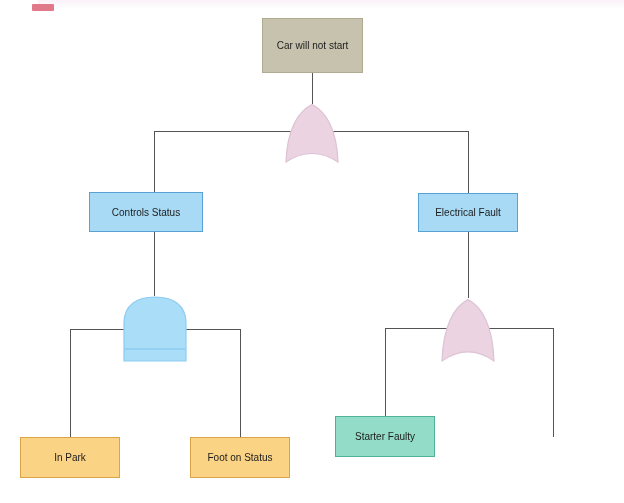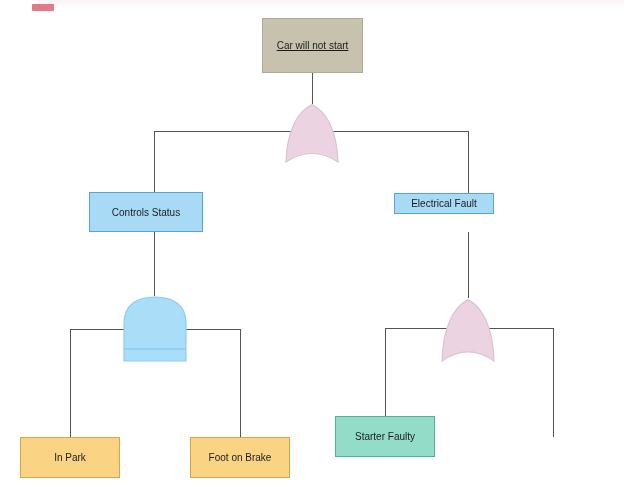--- a/index.html
+++ b/index.html
@@ -15,21 +15,21 @@
   .edge{position:absolute;background:var(--connector,#545454);}
   .edge.h{height:1px;}
   .edge.v{width:1px;}
   .gate{position:absolute;line-height:0;}
   .node{
     position:absolute;box-sizing:border-box;
     display:flex;align-items:center;justify-content:center;text-align:center;
     font-size:10px;color:var(--node_text,#1c1c1c);
     border:1px solid transparent;
   }
-  .node.top-event{background:var(--top_event_fill);border-color:var(--top_event_border);text-decoration:underline;}
+  .node.top-event{background:var(--top_event_fill);border-color:var(--top_event_border);}
   .node.intermediate{background:var(--intermediate_fill);border-color:var(--intermediate_border);}
   .node.basic-left{background:var(--basic_left_fill);border-color:var(--basic_left_border);text-align:right;}
   .node.basic-right{background:var(--basic_right_fill);border-color:var(--basic_right_border);}
 </style>
 </head>
 <body>
 
 <div class="canvas">
 
   <div class="band"></div>
@@ -68,30 +68,30 @@
   </div>
 
   <div class="node top-event" style="left:262px;top:18px;width:101px;height:55px">
     <span>Car will not start</span>
   </div>
 
   <div class="node intermediate" style="left:89px;top:192px;width:114px;height:40px">
     <span>Controls Status</span>
   </div>
 
-  <div class="node intermediate" style="left:394px;top:193px;width:100px;height:21px">
+  <div class="node intermediate" style="left:418px;top:193px;width:100px;height:39px">
     <span>Electrical Fault</span>
   </div>
 
   <div class="node basic-left" style="left:20px;top:437px;width:100px;height:41px">
     <span>In Park</span>
   </div>
 
   <div class="node basic-left" style="left:190px;top:437px;width:100px;height:41px">
-    <span>Foot on Brake</span>
+    <span>Foot on Status</span>
   </div>
 
   <div class="node basic-right" style="left:335px;top:416px;width:100px;height:41px">
     <span>Starter Faulty</span>
   </div>
 
 
 </div>
 
 </body></html>

